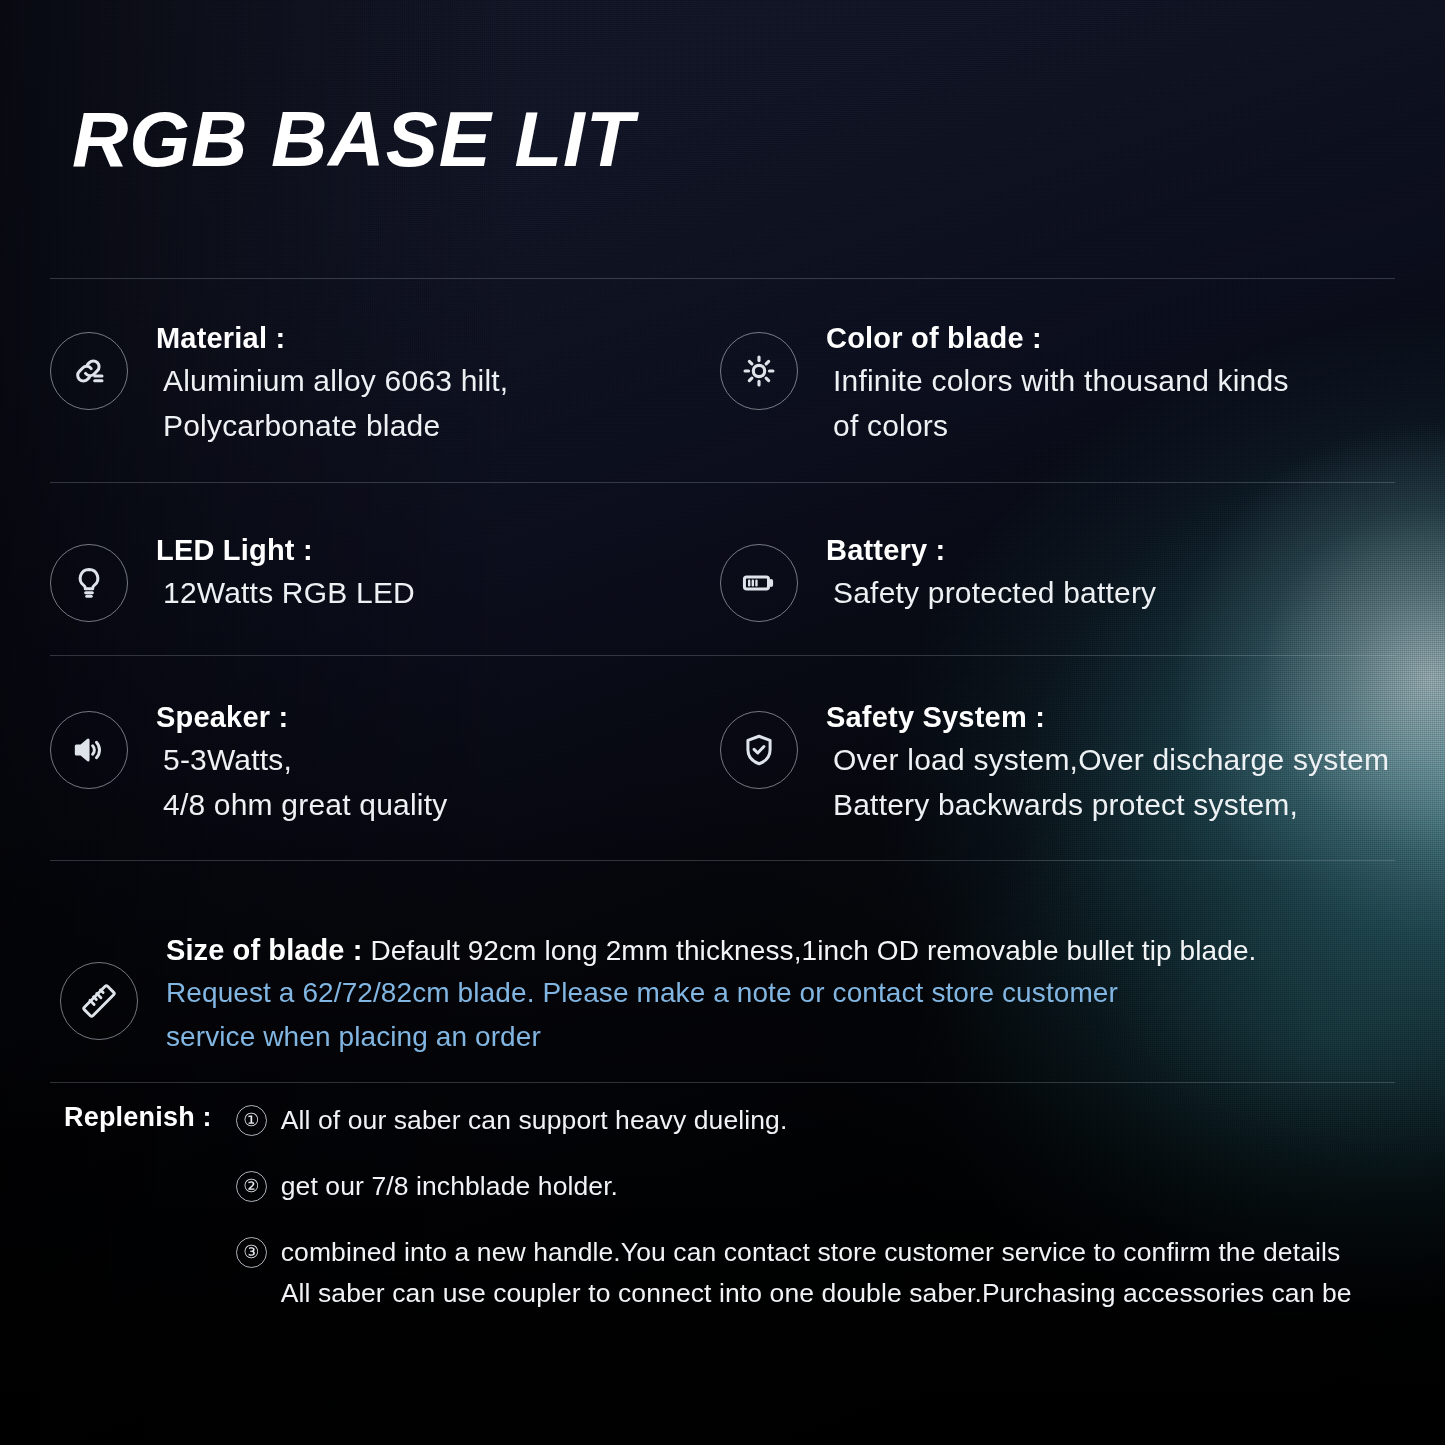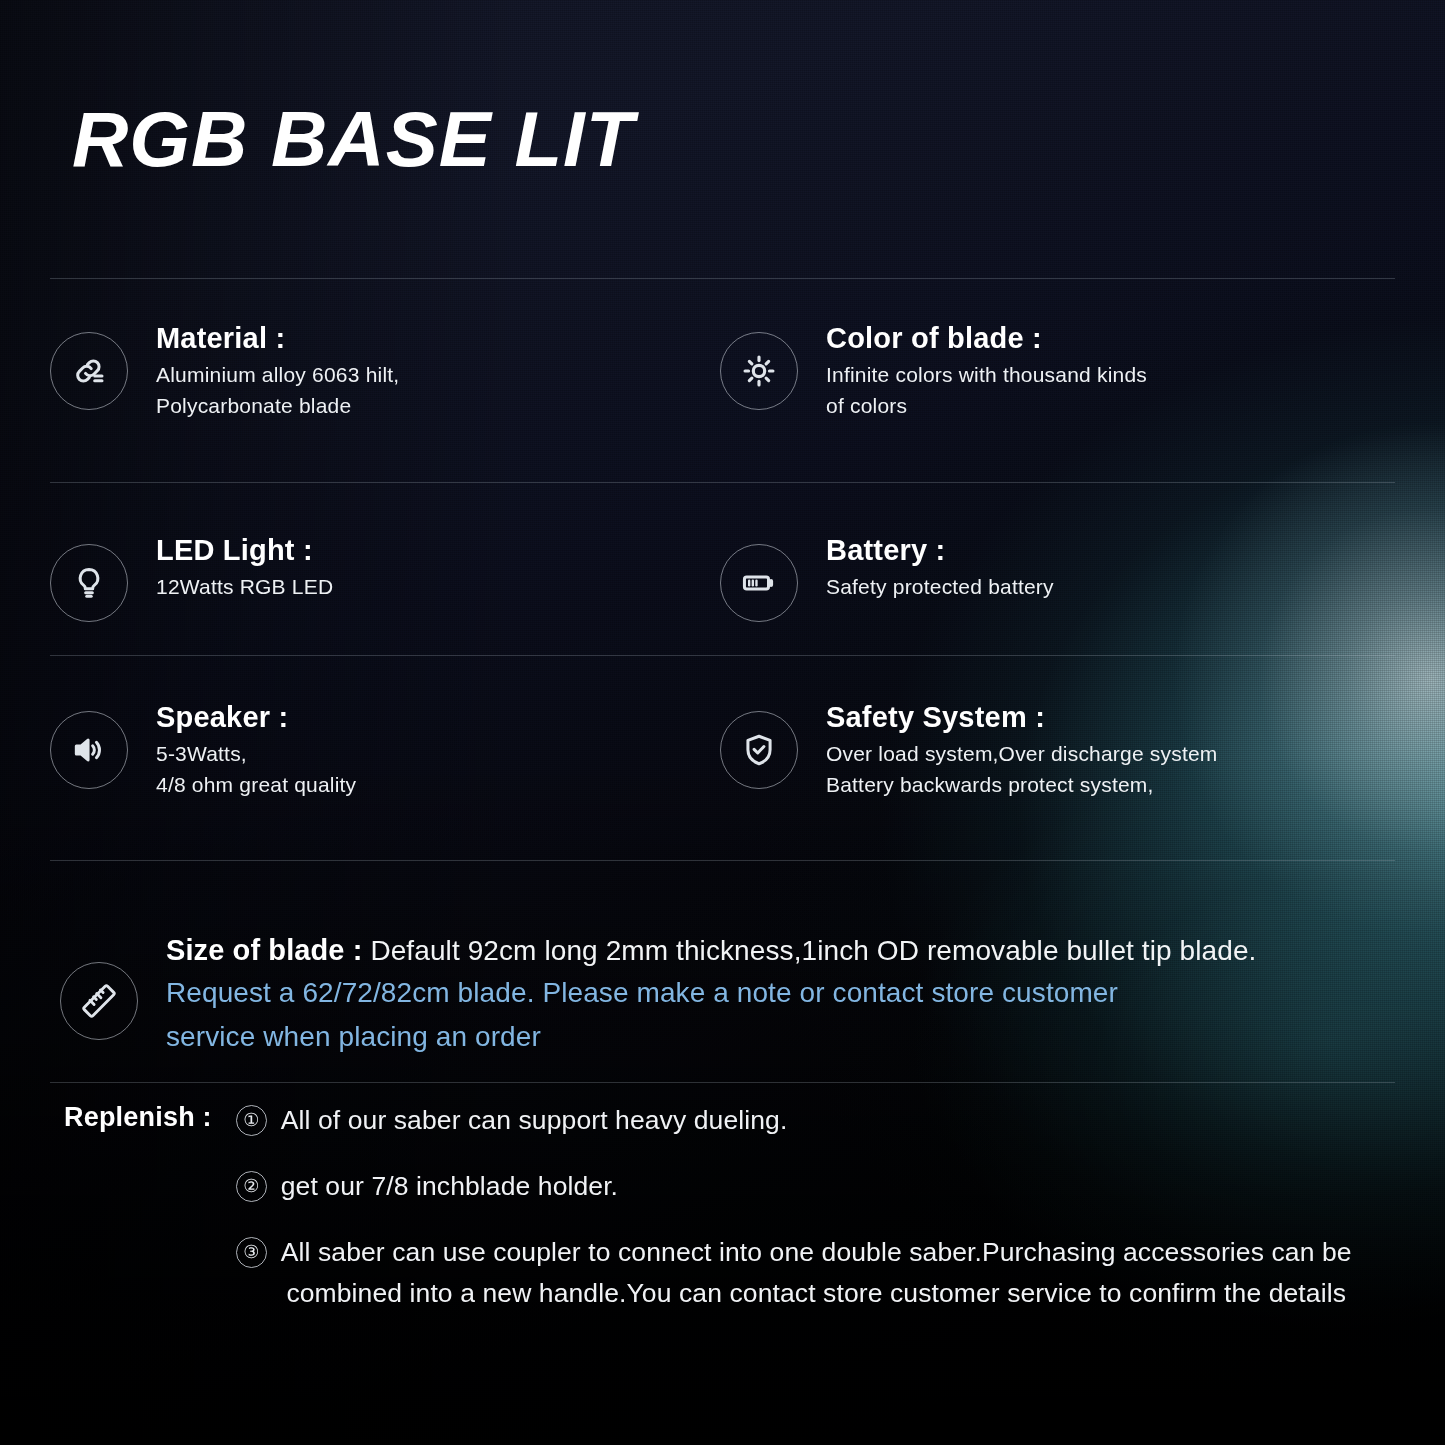--- a/index.html
+++ b/index.html
@@ -127,25 +127,26 @@
   .spec-text { margin-left: 28px; }
 
   .spec-label {
     font-size: 29px;
     font-weight: bold;
     line-height: 1.42;
     color: #ffffff;
     letter-spacing: 0.2px;
   }
   .spec-value {
-    font-size: 21px;
+    font-size: 30px;
     font-weight: normal;
     line-height: 1.48;
     color: #eef1f4;
     letter-spacing: 0.2px;
+    margin-left: 7px;
   }
 
   
   .size-block {
     position: absolute;
     left: 60px;
     top: 930px;
     width: 1370px;
     display: flex;
     align-items: center;
@@ -201,21 +202,20 @@
     line-height: 28px;
     text-align: center;
     margin-top: 5px;
   }
   .rep-body {
     margin-left: 14px;
     font-size: 26.5px;
     line-height: 1.55;
     color: #f0f2f5;
     letter-spacing: 0.1px;
-    text-align: center;
   }
 </style>
 </head>
 <body>
 
 <div id="page">
 
   <div class="bg-layer bg-navy"></div>
   <div class="bg-layer bg-teal-glow"></div>
   <div class="bg-layer bg-teal-lower"></div>
@@ -364,22 +364,22 @@
         <div class="rep-item">
           <div class="rep-num">②</div>
           <div class="rep-body">
             <div>get our 7/8 inchblade holder.</div>
           </div>
         </div>
 
         <div class="rep-item">
           <div class="rep-num">③</div>
           <div class="rep-body">
+            <div>combined into a new handle.You can contact store customer service to confirm the details</div>
             <div>All saber can use coupler to connect into one double saber.Purchasing accessories can be</div>
-            <div>combined into a new handle.You can contact store customer service to confirm the details</div>
           </div>
         </div>
 
       </div>
     </div>
 
   </div>
 </div>
 
 </body></html>

